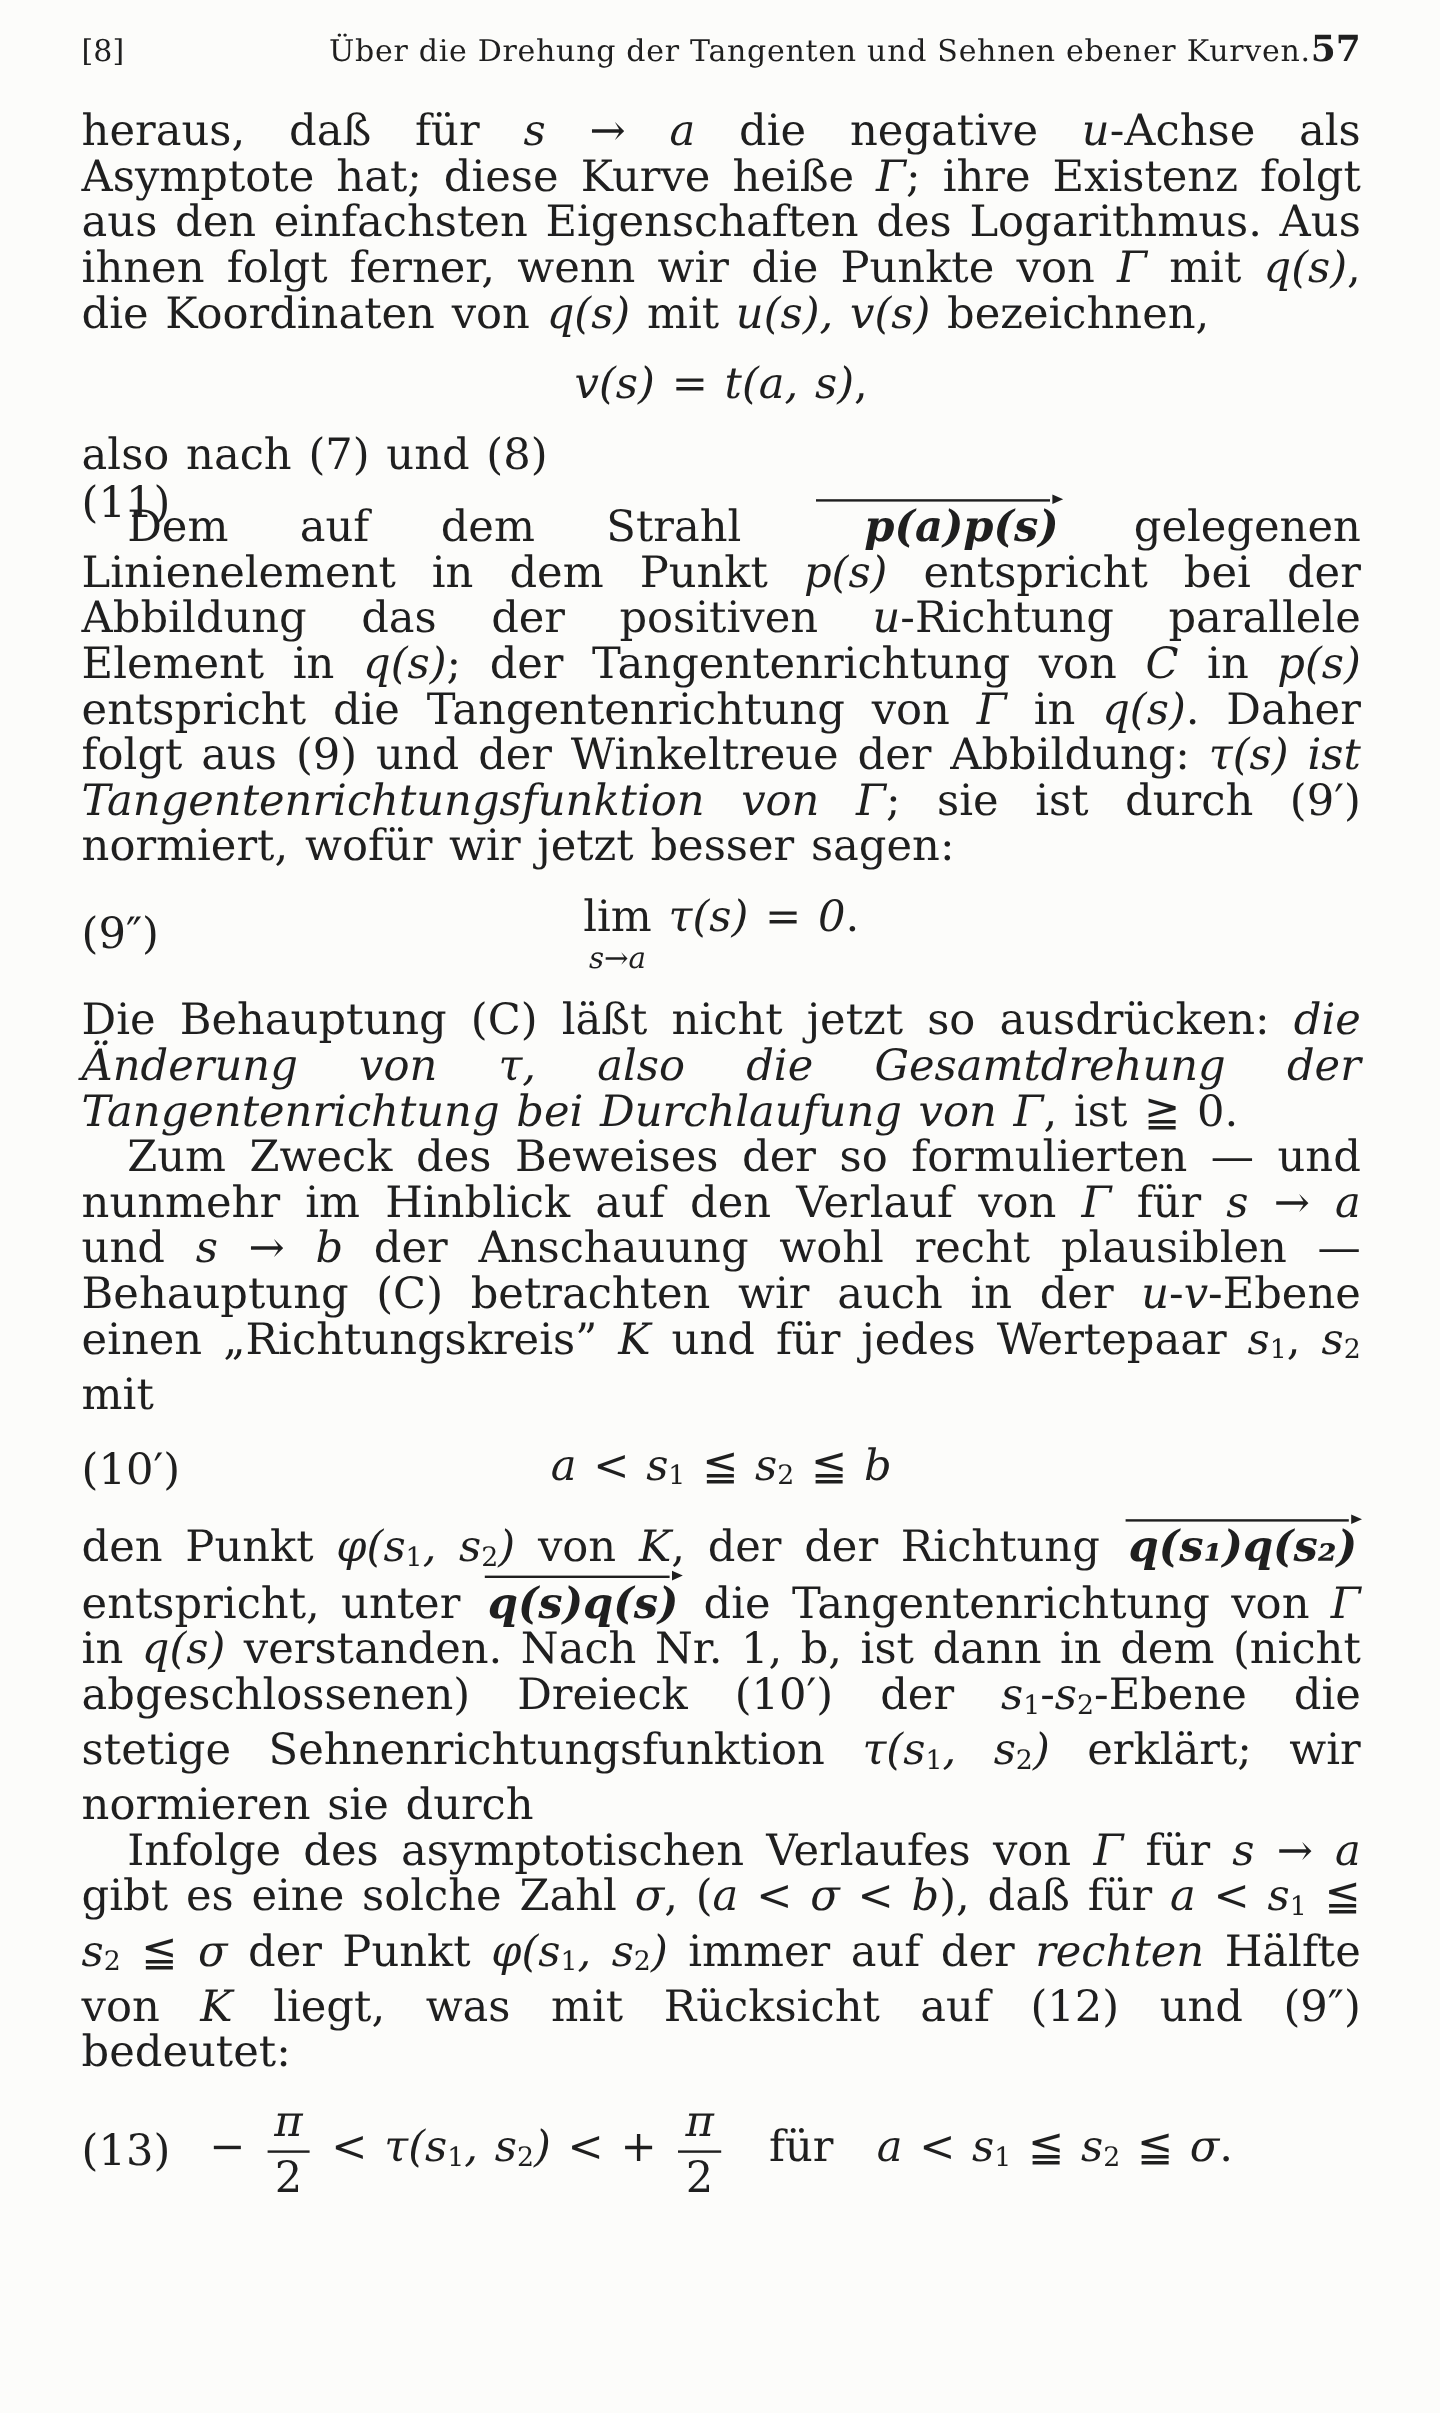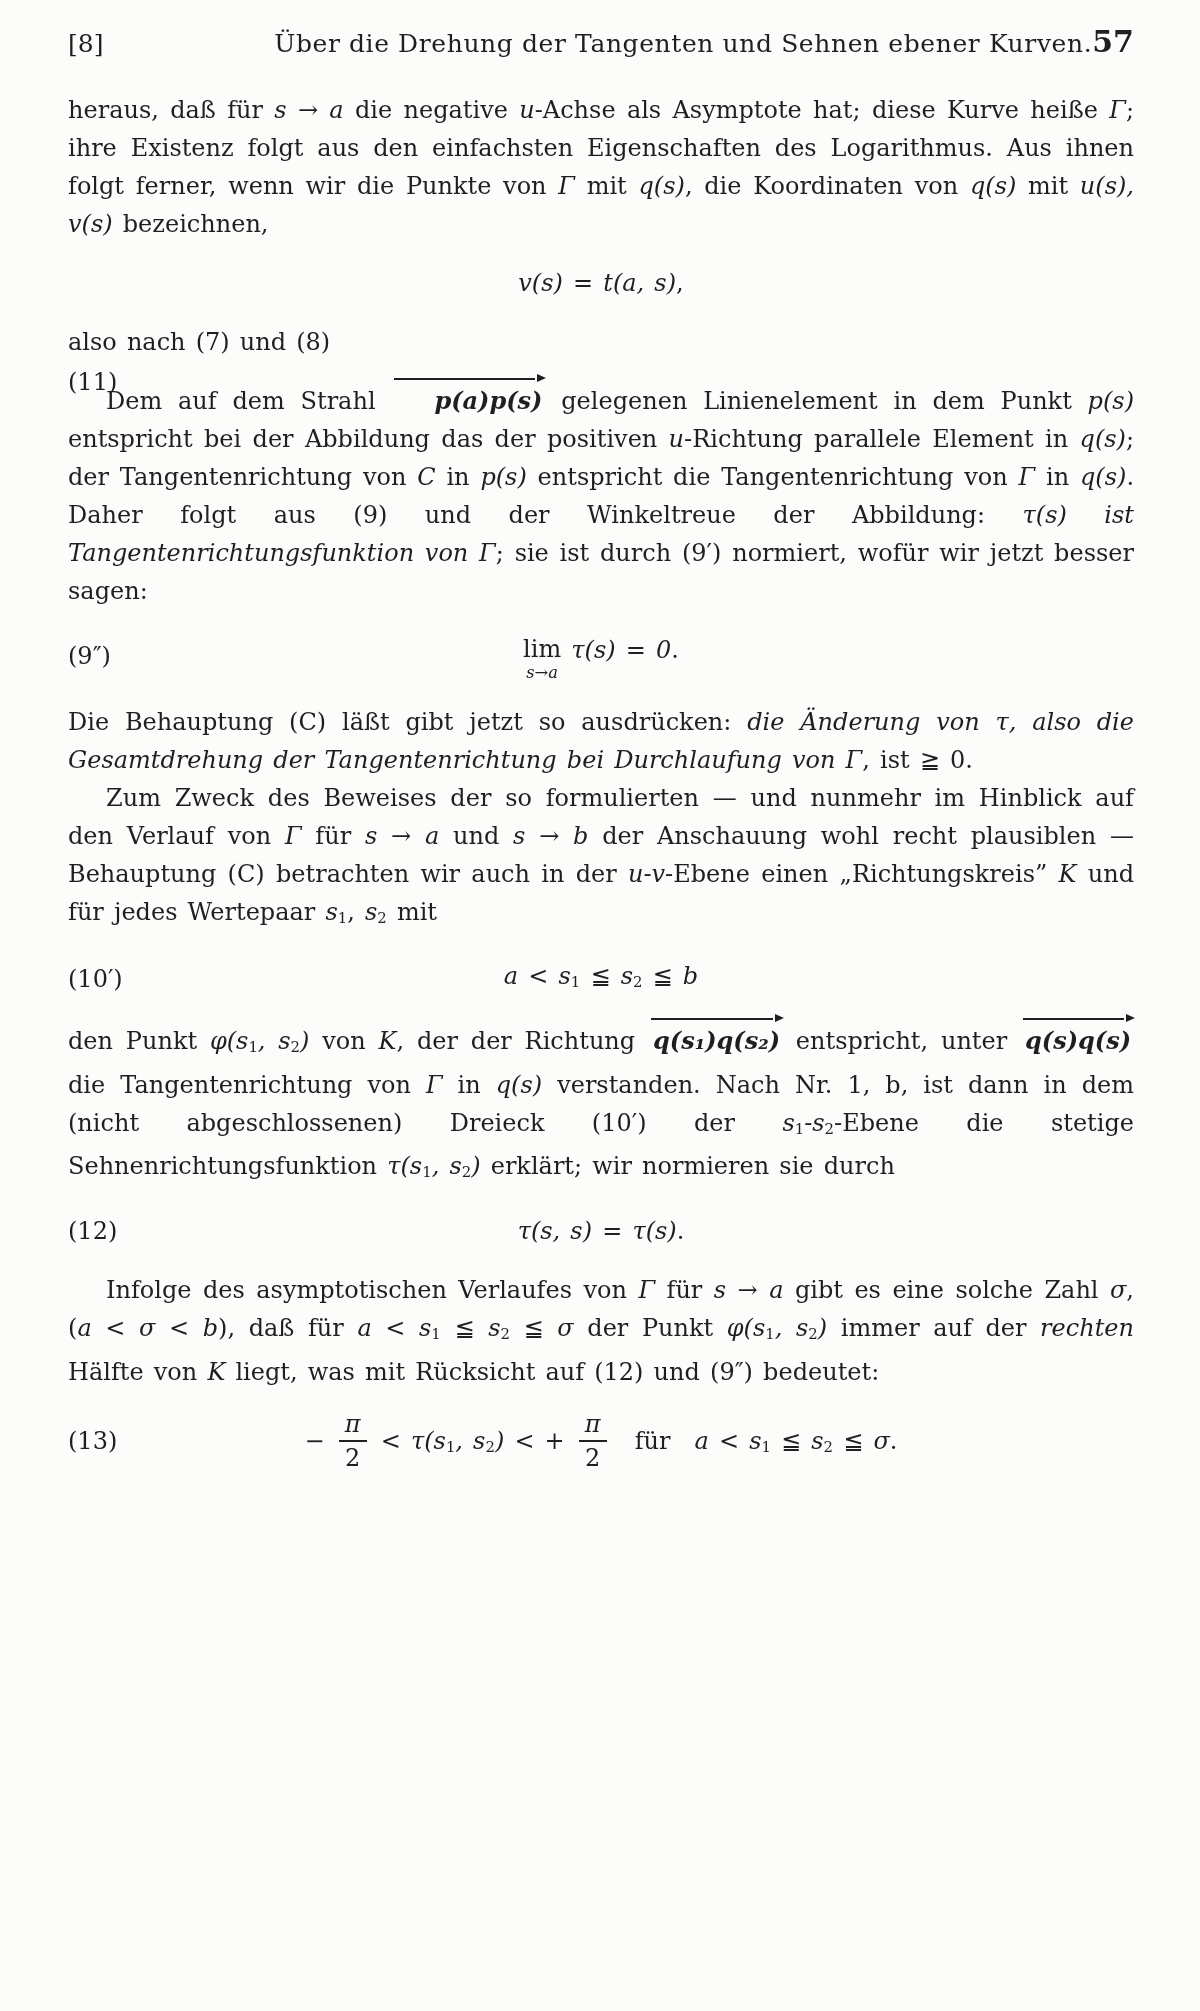--- a/index.html
+++ b/index.html
@@ -7,21 +7,21 @@
   .page{
     width:1200px;height:2011px;box-sizing:border-box;overflow:hidden;
     background:var(--paper);color:var(--ink);
     font-family:"DejaVu Serif","DejaVu Sans",serif;
     padding:24px 66px 0 68px;position:relative;
   }
   .hdr{display:flex;align-items:baseline;font-size:25px;margin-bottom:32px;}
   .hdr-sec{width:76px;}
   .hdr-title{flex:1;text-align:right;letter-spacing:.6px;}
   .hdr-num{font-weight:700;font-size:30px;}
-  .content{font-size:24px;line-height:38px;text-align:justify;word-spacing:2.5px;}
+  .content{font-size:36px;line-height:38px;text-align:justify;word-spacing:2.5px;}
   .para{margin:0;}
   .para.indent{text-indent:38px;}
   .eq{position:relative;text-align:center;margin:21px 0;text-indent:0;}
   .eqnum{position:absolute;left:0;top:50%;transform:translateY(-50%);text-align:right;}
   .eqbody{display:inline-block;}
   .it{font-style:italic;}
   .sb{font-size:.62em;vertical-align:-.18em;}
   .sp{font-size:.62em;vertical-align:.5em;}
   .vec{font-style:italic;position:relative;display:inline-block;padding:0 3px;margin-left:2px;font-weight:bold;}
   .vec::before{content:"";position:absolute;left:1px;right:10px;top:-4px;border-top:2px solid var(--ink);}
@@ -43,21 +43,20 @@
     <span class="hdr-title">Über die Drehung der Tangenten und Sehnen ebener Kurven.</span>
     <span class="hdr-num">57</span>
   </div>
   <div class="content">
       <div class="para"><span class="rm">heraus, daß für </span><span class="it">s → a</span><span class="rm"> die negative </span><span class="it">u</span><span class="rm">-Achse als Asymptote hat; diese Kurve heiße </span><span class="it">Γ</span><span class="rm">; ihre Existenz folgt aus den einfachsten Eigenschaften des Logarithmus. Aus ihnen folgt ferner, wenn wir die Punkte von </span><span class="it">Γ</span><span class="rm"> mit </span><span class="it">q(s)</span><span class="rm">, die Koordinaten von </span><span class="it">q(s)</span><span class="rm"> mit </span><span class="it">u(s), v(s)</span><span class="rm"> bezeichnen,</span></div>
       <div class="eq"><span class="eqnum"></span><span class="eqbody"><span class="it">v(s) = t(a, s)</span><span class="rm">,</span></span></div>
       <div class="para"><span class="rm">also nach (7) und (8)</span></div>
       <div class="eq"><span class="eqnum">(11)</span></div>
       <div class="para indent"><span class="rm">Dem auf dem Strahl </span><span class="vec">p(a)p(s)</span><span class="rm"> gelegenen Linienelement in dem Punkt </span><span class="it">p(s)</span><span class="rm"> entspricht bei der Abbildung das der positiven </span><span class="it">u</span><span class="rm">-Richtung parallele Element in </span><span class="it">q(s)</span><span class="rm">; der Tangentenrichtung von </span><span class="it">C</span><span class="rm"> in </span><span class="it">p(s)</span><span class="rm"> entspricht die Tangentenrichtung von </span><span class="it">Γ</span><span class="rm"> in </span><span class="it">q(s)</span><span class="rm">. Daher folgt aus (9) und der Winkeltreue der Abbildung: </span><span class="it">τ(s) ist Tangentenrichtungsfunktion von Γ</span><span class="rm">; sie ist durch (9′) normiert, wofür wir jetzt besser sagen:</span></div>
       <div class="eq"><span class="eqnum">(9″)</span><span class="eqbody"><span class="lim"><span class="lt">lim</span><span class="lb">s→a</span></span><span class="it"> τ(s) = 0</span><span class="rm">.</span></span></div>
-      <div class="para"><span class="rm">Die Behauptung (C) läßt gibt jetzt so ausdrücken: </span><span class="it">die Änderung von τ, also die Gesamtdrehung der Tangentenrichtung bei Durchlaufung von Γ</span><span class="rm">, ist ≧ 0.</span></div>
+      <div class="para"><span class="rm">Die Behauptung (C) läßt nicht jetzt so ausdrücken: </span><span class="it">die Änderung von τ, also die Gesamtdrehung der Tangentenrichtung bei Durchlaufung von Γ</span><span class="rm">, ist ≧ 0.</span></div>
       <div class="para indent"><span class="rm">Zum Zweck des Beweises der so formulierten — und nunmehr im Hinblick auf den Verlauf von </span><span class="it">Γ</span><span class="rm"> für </span><span class="it">s → a</span><span class="rm"> und </span><span class="it">s → b</span><span class="rm"> der Anschauung wohl recht plausiblen — Behauptung (C) betrachten wir auch in der </span><span class="it">u</span><span class="rm">-</span><span class="it">v</span><span class="rm">-Ebene einen „Richtungskreis” </span><span class="it">K</span><span class="rm"> und für jedes Wertepaar </span><span class="it">s</span><span class="sb">1</span><span class="rm">, </span><span class="it">s</span><span class="sb">2</span><span class="rm"> mit</span></div>
       <div class="eq"><span class="eqnum">(10′)</span><span class="eqbody"><span class="it">a &lt; s</span><span class="sb">1</span><span class="it"> ≦ s</span><span class="sb">2</span><span class="it"> ≦ b</span></span></div>
       <div class="para"><span class="rm">den Punkt </span><span class="it">φ(s</span><span class="sb">1</span><span class="it">, s</span><span class="sb">2</span><span class="it">)</span><span class="rm"> von </span><span class="it">K</span><span class="rm">, der der Richtung </span><span class="vec">q(s₁)q(s₂)</span><span class="rm"> entspricht, unter </span><span class="vec">q(s)q(s)</span><span class="rm"> die Tangentenrichtung von </span><span class="it">Γ</span><span class="rm"> in </span><span class="it">q(s)</span><span class="rm"> verstanden. Nach Nr. 1, b, ist dann in dem (nicht abgeschlossenen) Dreieck (10′) der </span><span class="it">s</span><span class="sb">1</span><span class="rm">-</span><span class="it">s</span><span class="sb">2</span><span class="rm">-Ebene die stetige Sehnenrichtungsfunktion </span><span class="it">τ(s</span><span class="sb">1</span><span class="it">, s</span><span class="sb">2</span><span class="it">)</span><span class="rm"> erklärt; wir normieren sie durch</span></div>
-      <div class="eq"><span class="eqnum">(12)</span><span class="eqbody"><span class="it">τ(s, s) = τ(s)</span><span class="rm">.</span></span></div>
       <div class="para indent"><span class="rm">Infolge des asymptotischen Verlaufes von </span><span class="it">Γ</span><span class="rm"> für </span><span class="it">s → a</span><span class="rm"> gibt es eine solche Zahl </span><span class="it">σ</span><span class="rm">, (</span><span class="it">a &lt; σ &lt; b</span><span class="rm">), daß für </span><span class="it">a &lt; s</span><span class="sb">1</span><span class="it"> ≦ s</span><span class="sb">2</span><span class="it"> ≦ σ</span><span class="rm"> der Punkt </span><span class="it">φ(s</span><span class="sb">1</span><span class="it">, s</span><span class="sb">2</span><span class="it">)</span><span class="rm"> immer auf der </span><span class="it">rechten</span><span class="rm"> Hälfte von </span><span class="it">K</span><span class="rm"> liegt, was mit Rücksicht auf (12) und (9″) bedeutet:</span></div>
       <div class="eq"><span class="eqnum">(13)</span><span class="eqbody"><span class="rm">− </span><span class="frac"><span class="fn">π</span><span class="fd">2</span></span><span class="it"> &lt; τ(s</span><span class="sb">1</span><span class="it">, s</span><span class="sb">2</span><span class="it">) &lt; + </span><span class="frac"><span class="fn">π</span><span class="fd">2</span></span><span class="rm"> für </span><span class="it">a &lt; s</span><span class="sb">1</span><span class="it"> ≦ s</span><span class="sb">2</span><span class="it"> ≦ σ</span><span class="rm">.</span></span></div>
     </div>
 </div>
 
 </body></html>

